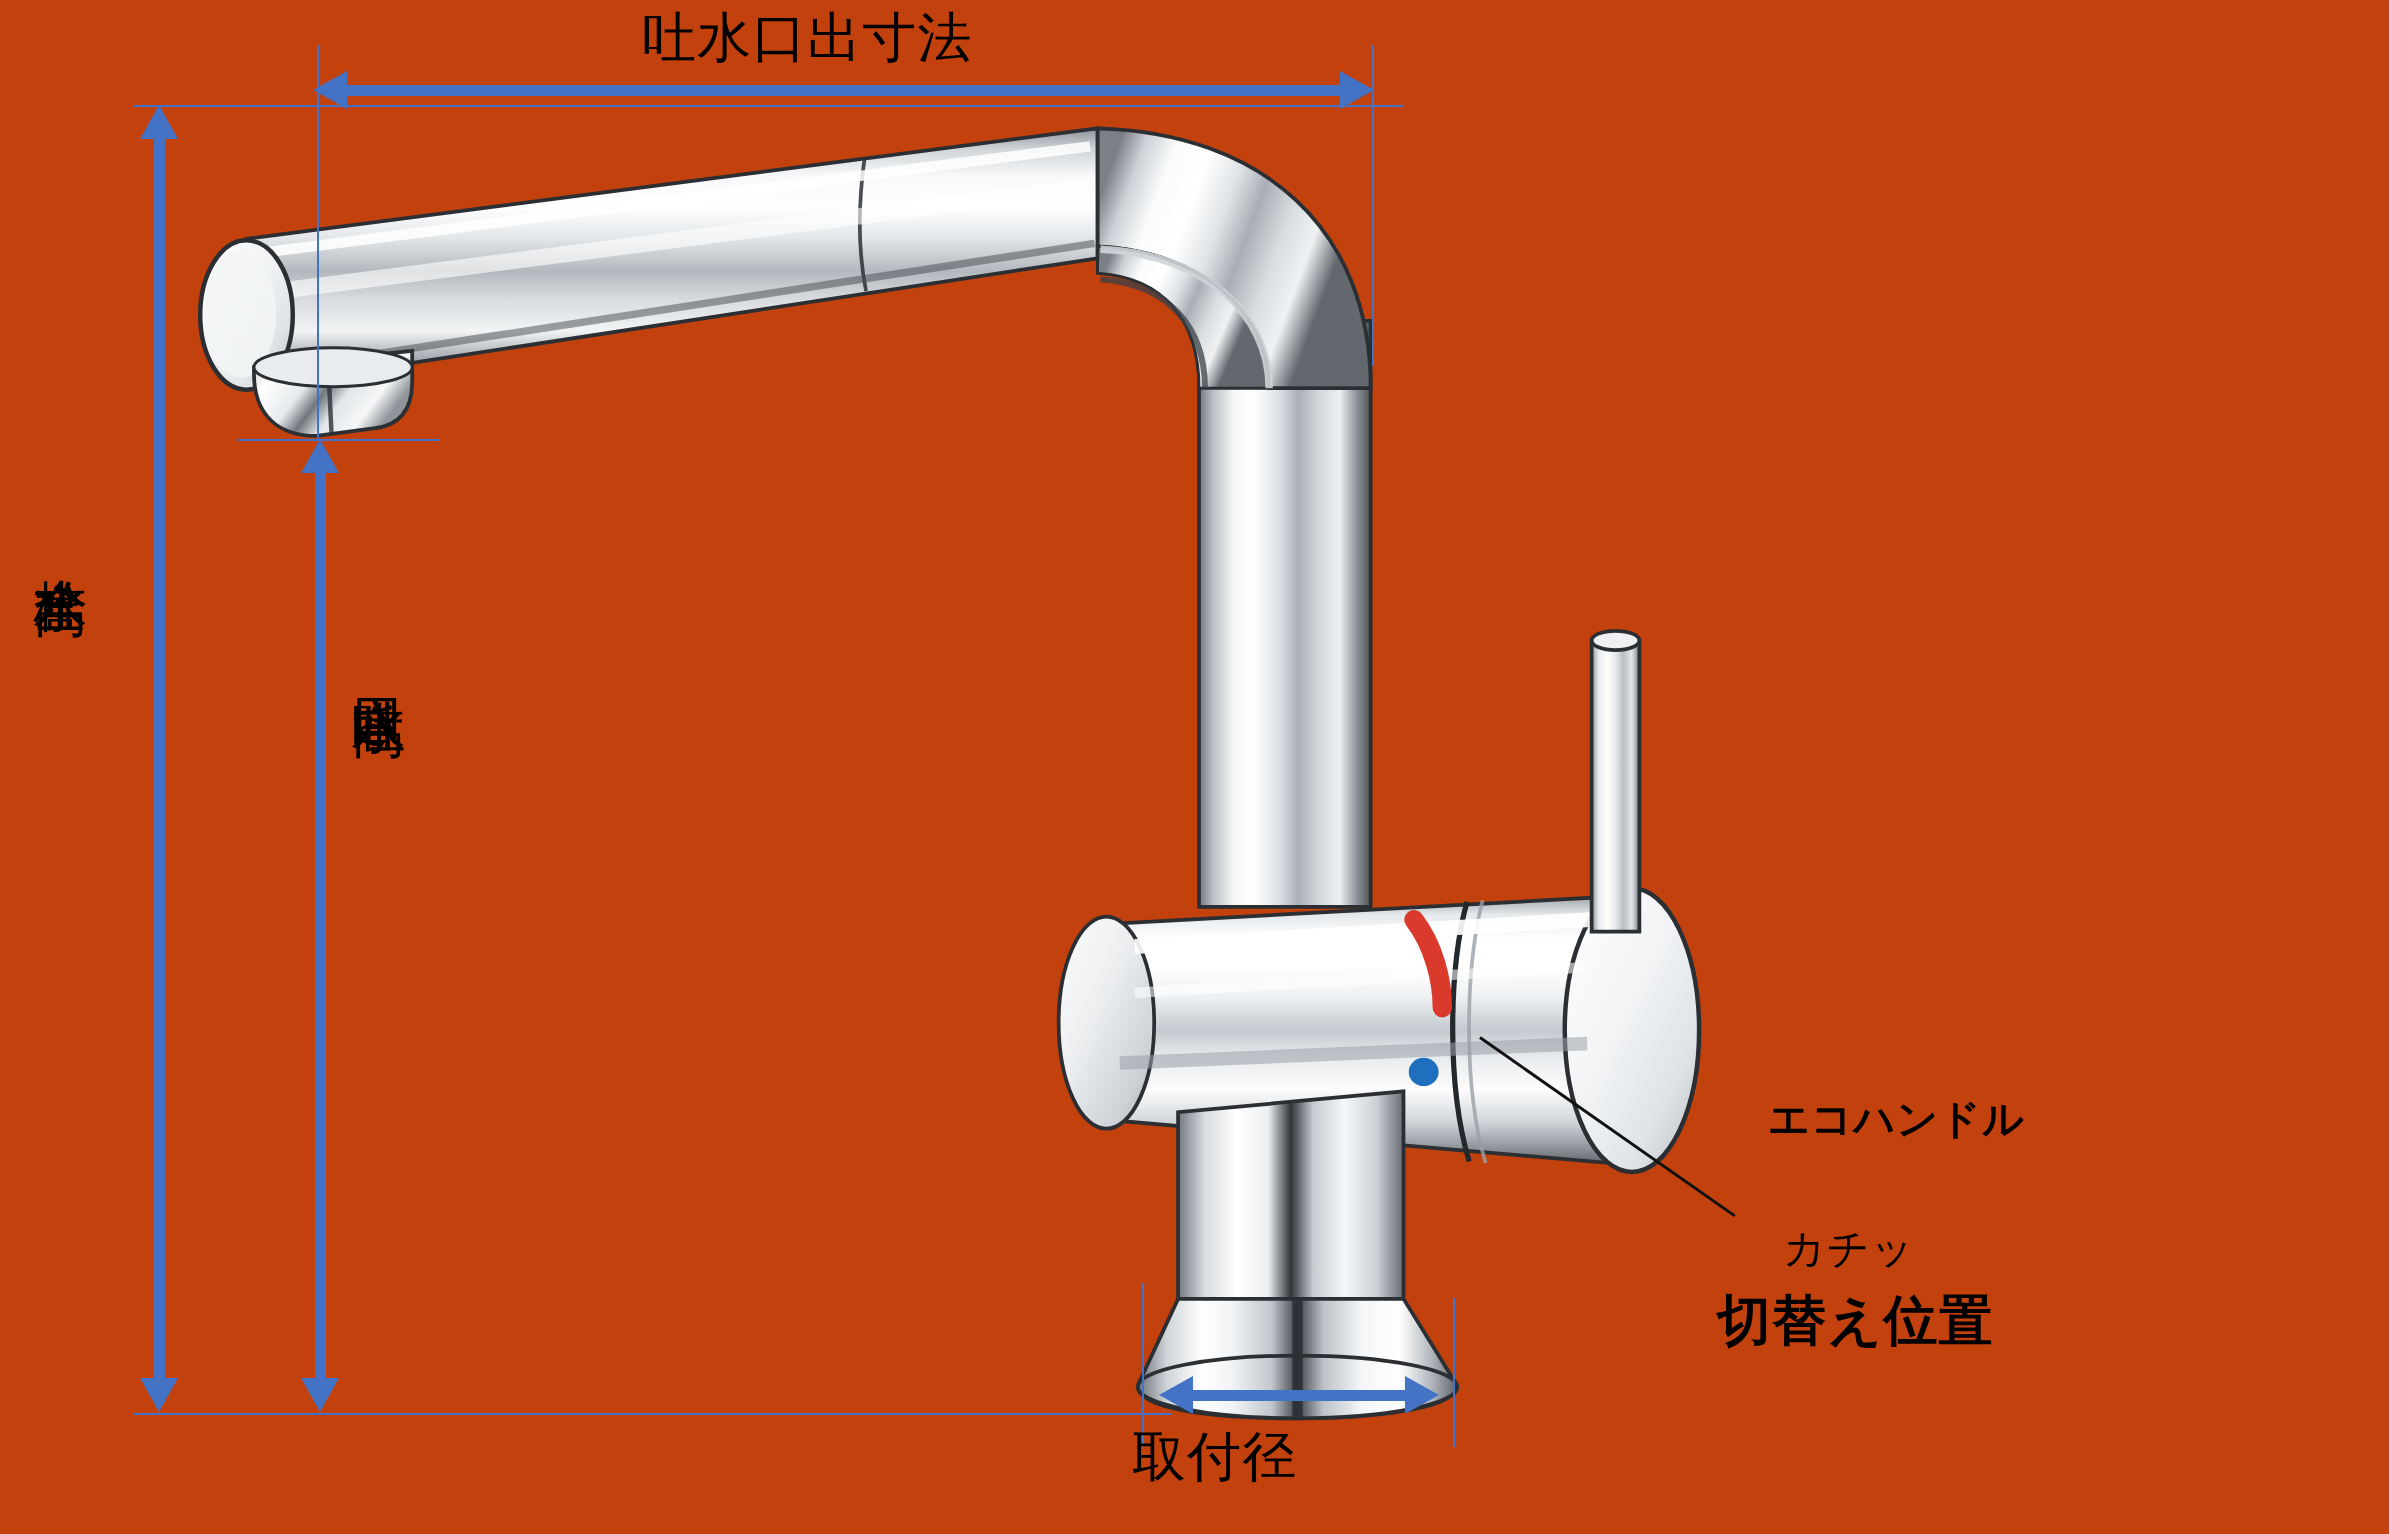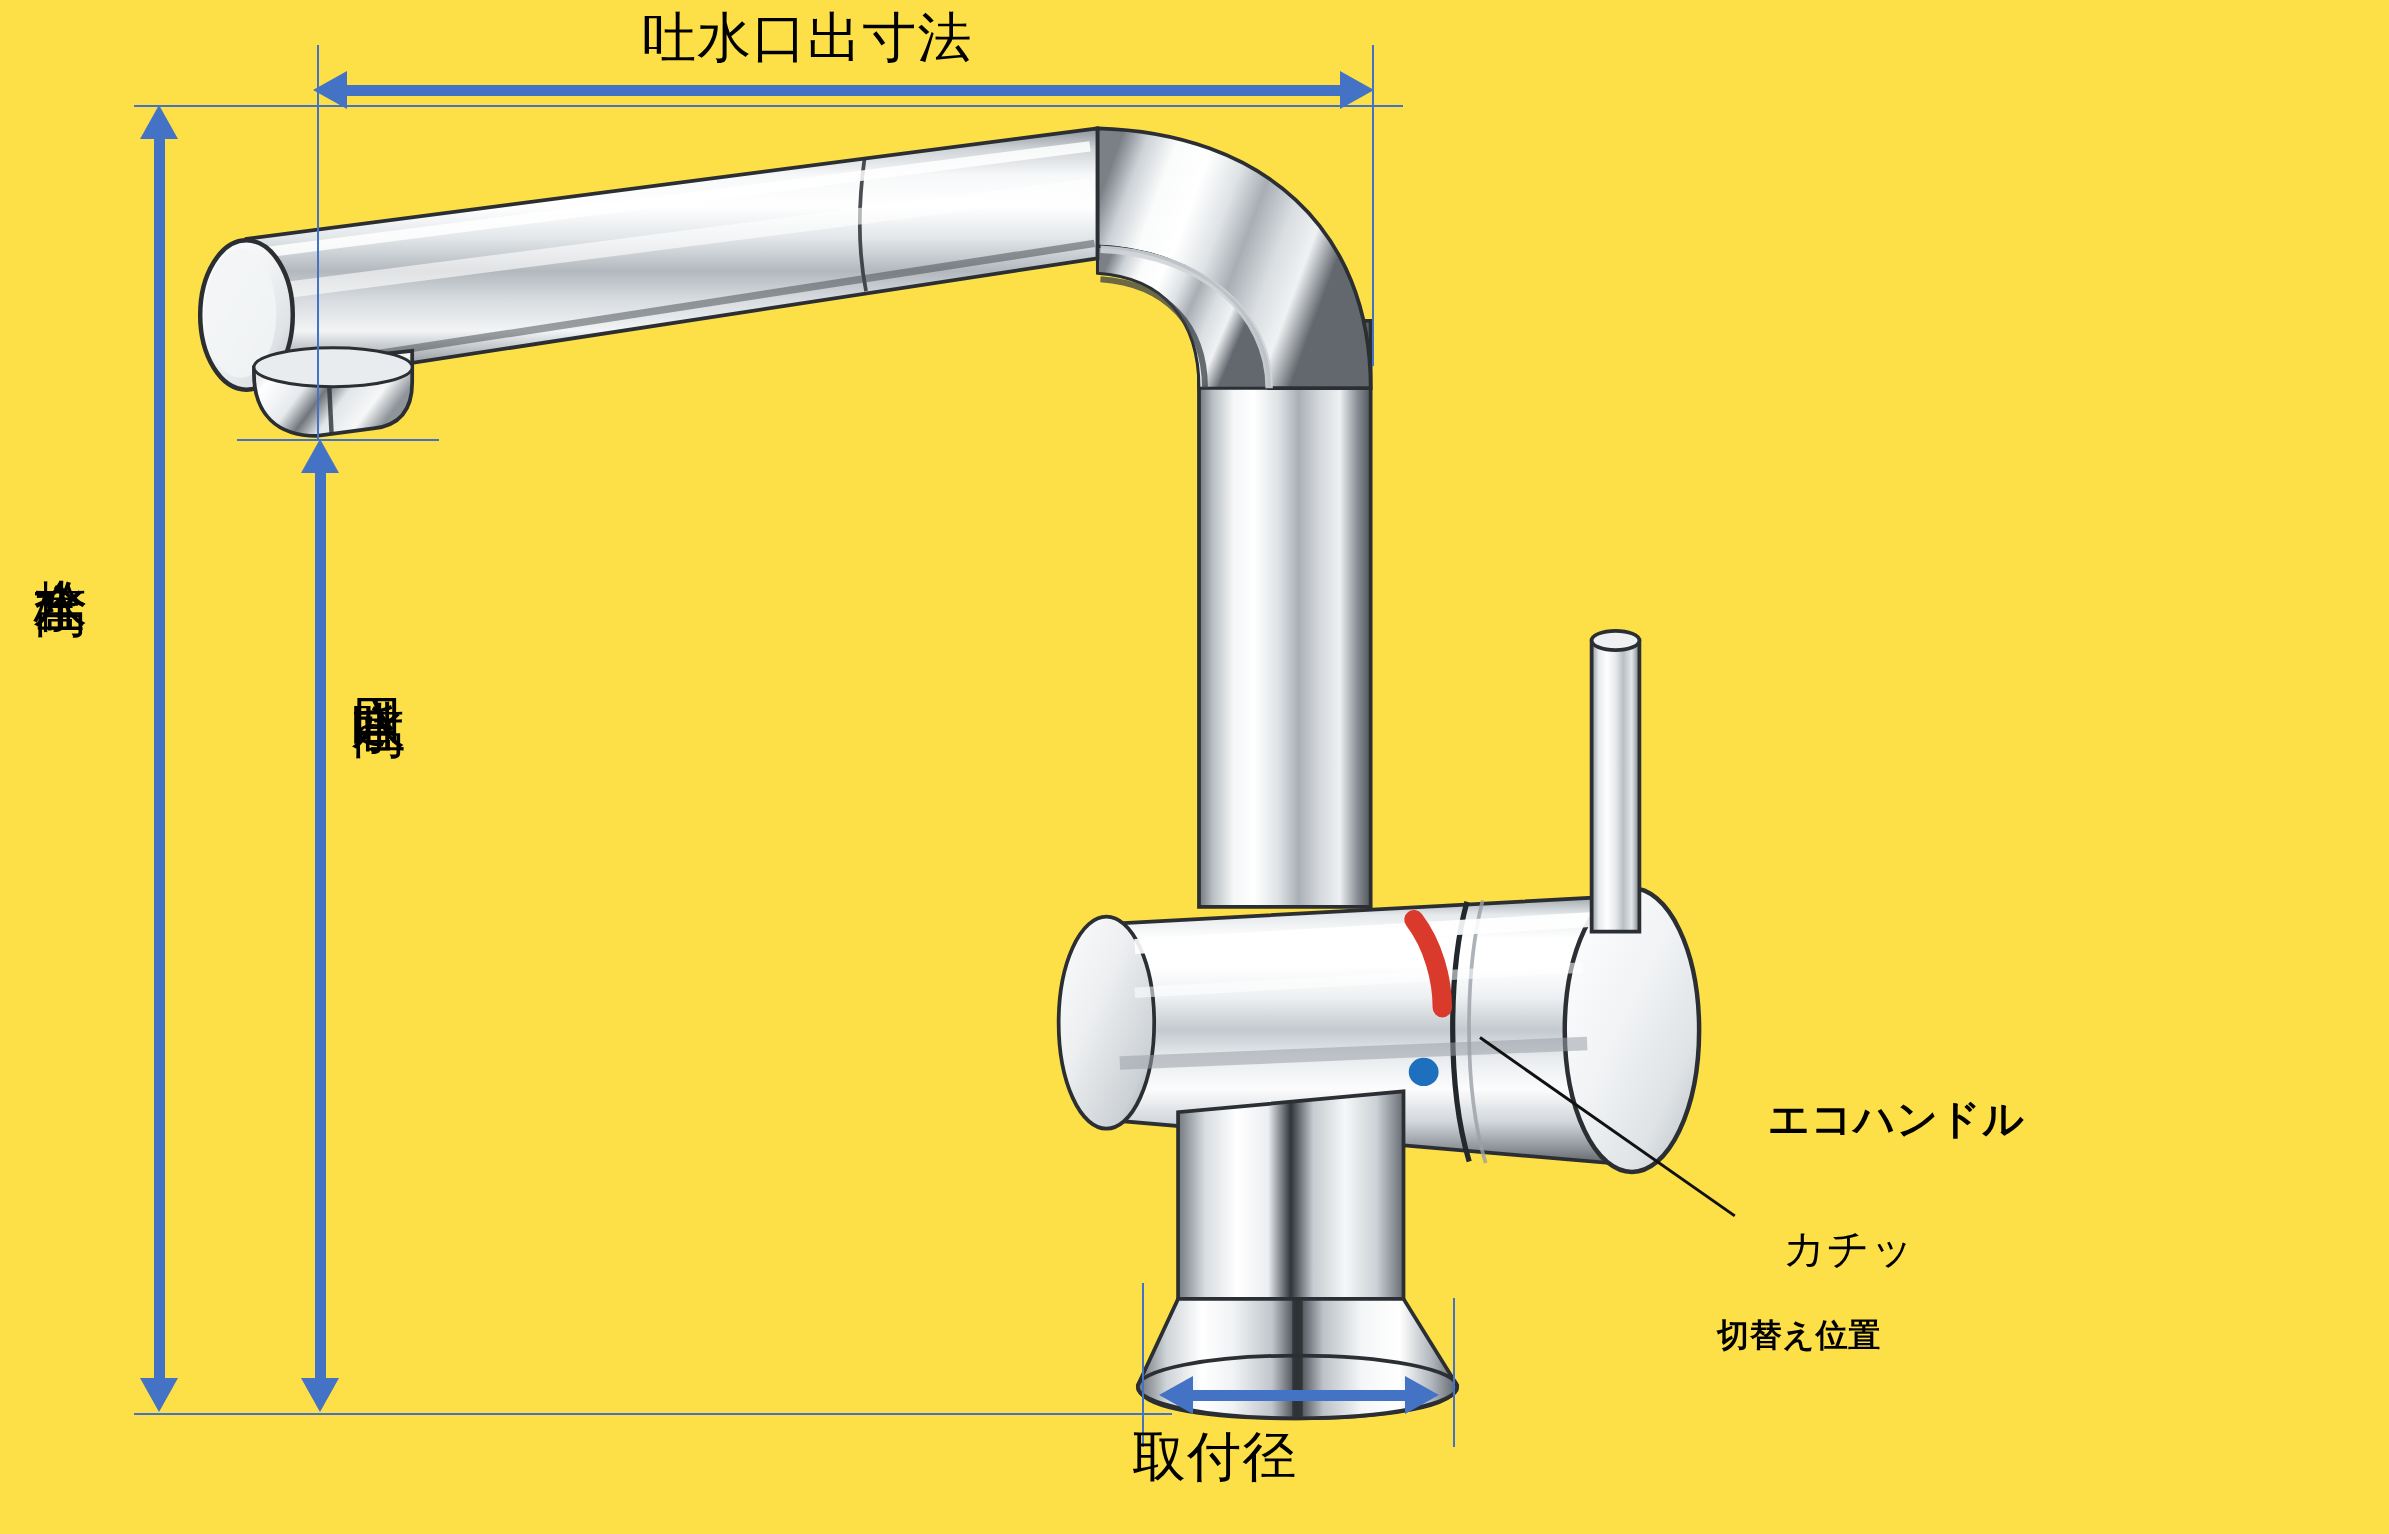--- a/index.html
+++ b/index.html
@@ -4,21 +4,21 @@
 <style>
   html,body{margin:0;padding:0;background:#ffffff;}
   body{
     font-family:"Liberation Sans","DejaVu Sans",sans-serif;
     color:#000;
   }
   #stage{
     position:relative;
     width:2389px;
     height:1534px;
-    background:#fde047;
+    background:#c2410c;
     overflow:hidden;
   }
 
   
   .dim-line{position:absolute;background:#4472C4;}
   .thin-h{height:2.2px;}
   .thin-v{width:2.2px;}
   .thick-h{height:10.5px;}
   .thick-v{width:10.5px;}
 
@@ -37,21 +37,21 @@
   }
   .label-h{font-size:54px;line-height:1.05;}
   .label-v{
     font-size:54px;
     line-height:1.12;
     writing-mode:vertical-rl;
     text-orientation:upright;
     white-space:nowrap;
   }
   .label-bold{font-weight:bold;font-size:41px;}
-  .label-small{font-size:32px;line-height:1.18;font-weight:bold;margin-top:28px;}
+  .label-small{font-size:54px;line-height:1.18;font-weight:bold;}
   .label-small-thin{font-size:42px;line-height:1.18;}
 
   
   .leader{position:absolute;transform-origin:0 50%;background:#111;height:3px;}
 
   
   #faucet{position:absolute;left:0;top:0;width:2389px;height:1534px;pointer-events:none;}
 </style>
 </head>
 <body>

